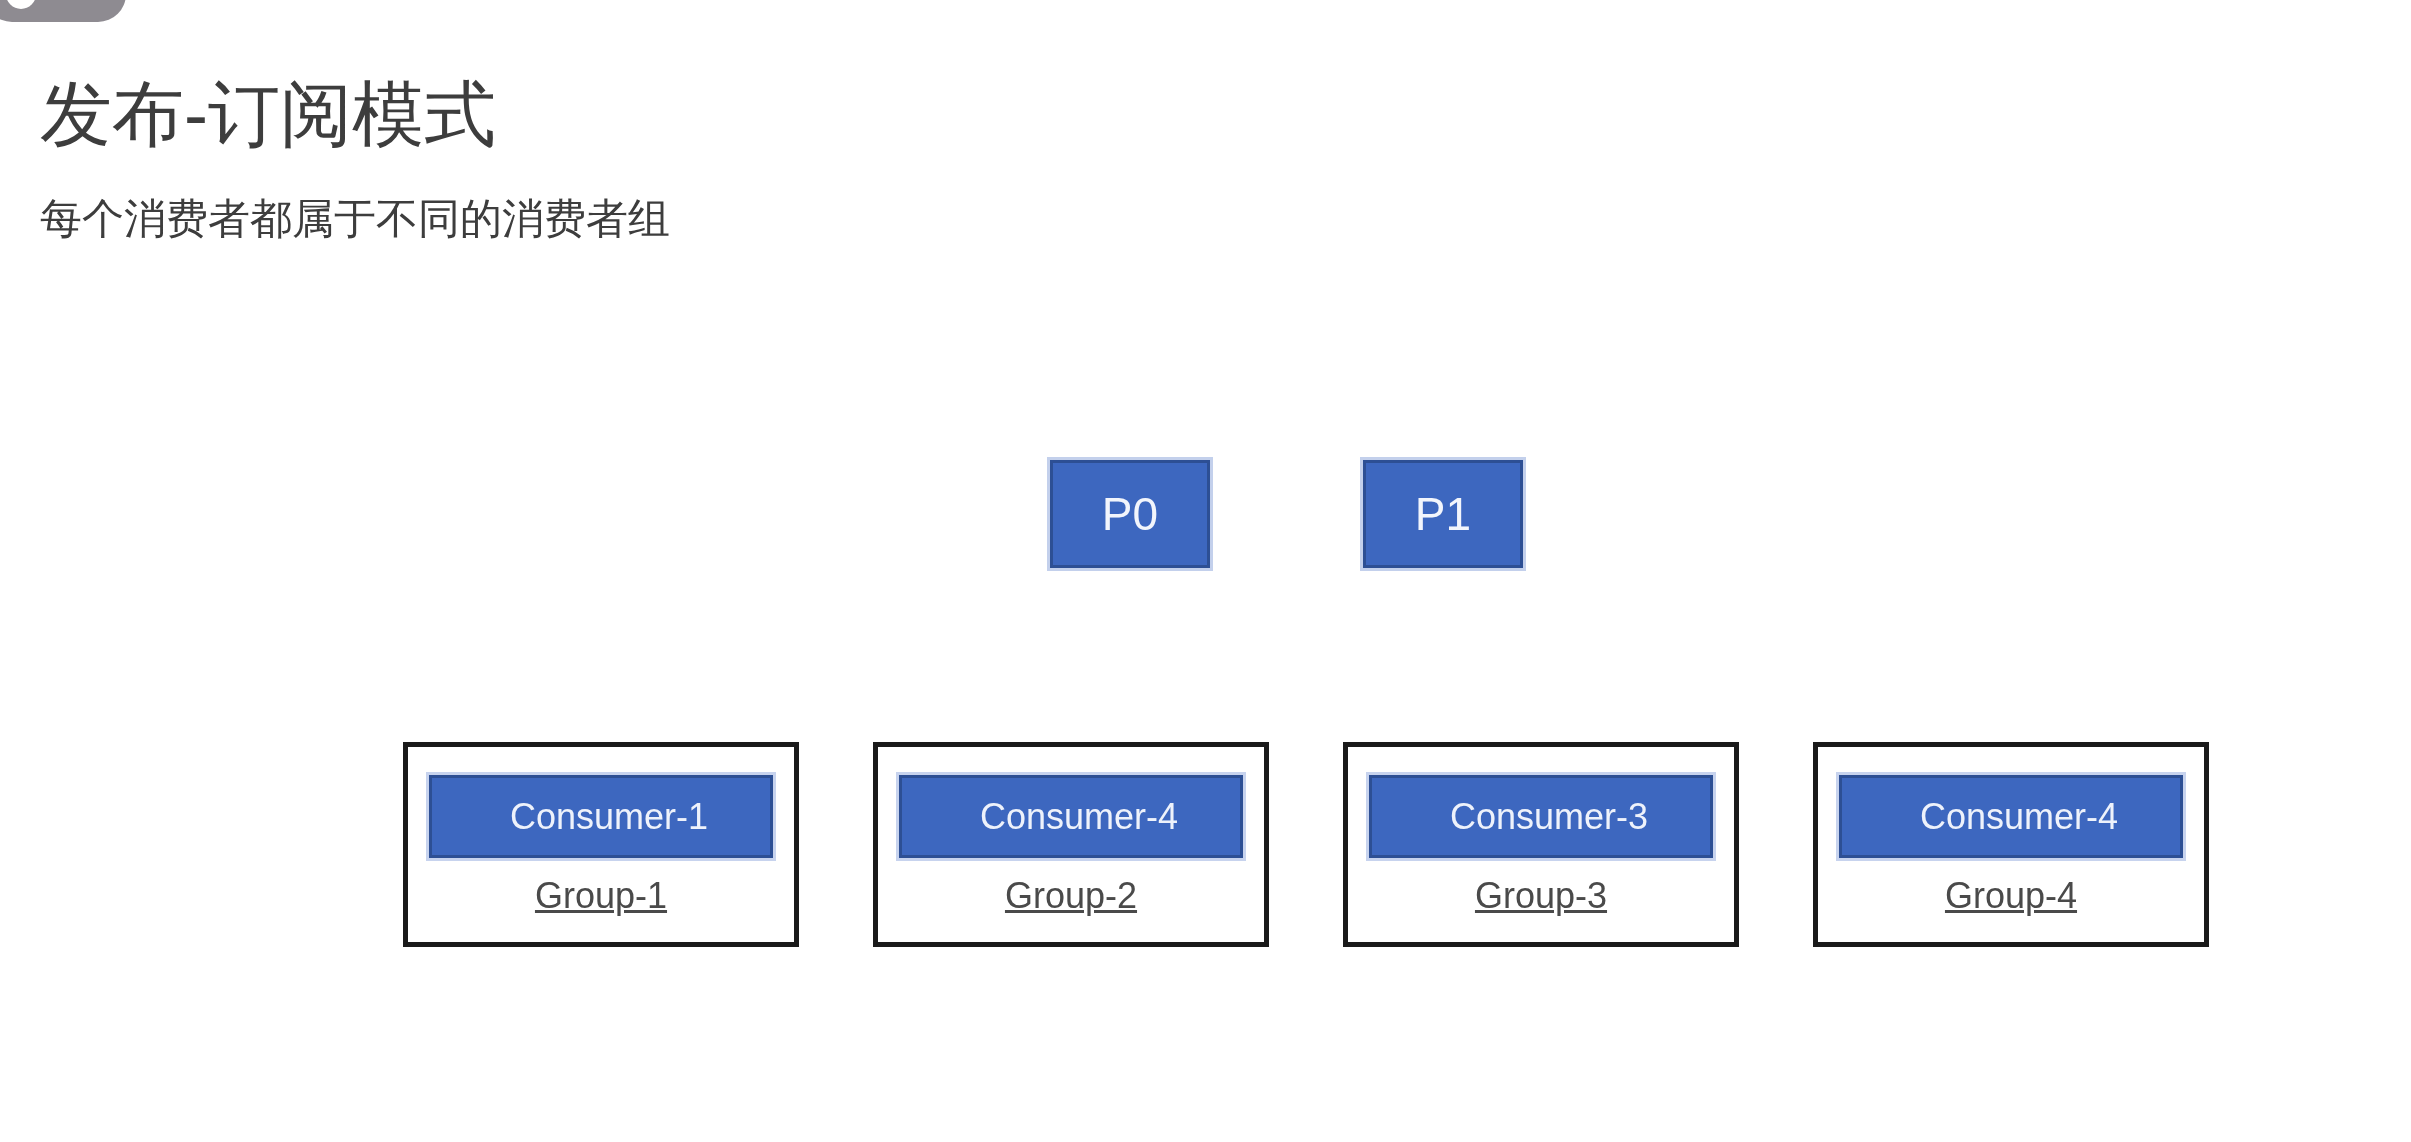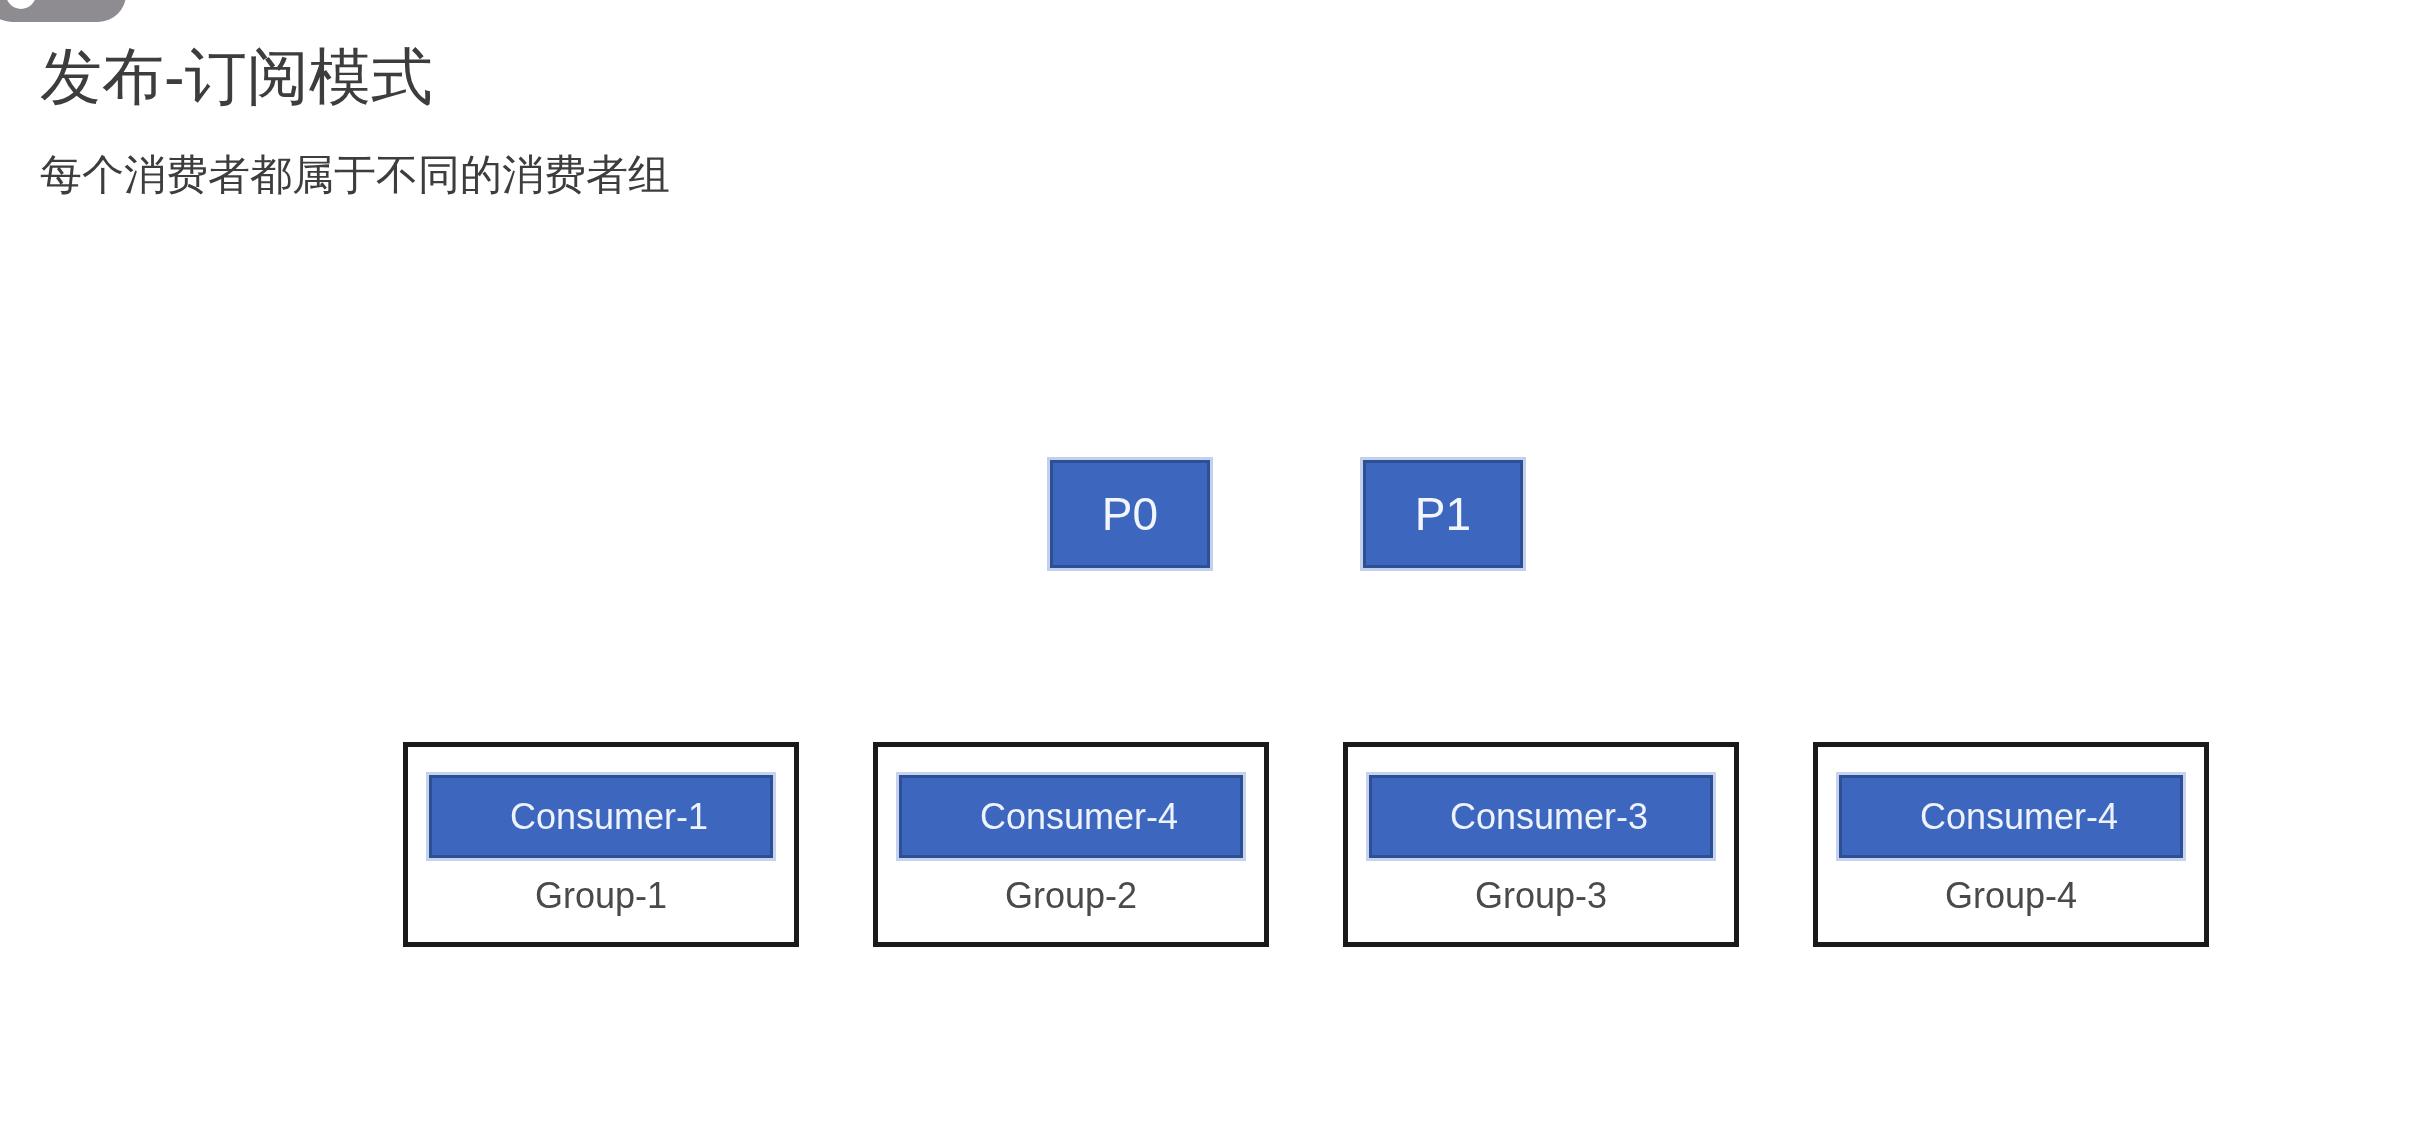--- a/index.html
+++ b/index.html
@@ -67,24 +67,25 @@
 
   
   .heading-block {
     position: absolute;
     left: 40px;
     top: 44px;
     width: 2100px;
   }
   .title-line {
     color: #3d3d3d;
-    font-size: 62px;
+    font-size: 72px;
     line-height: 1.05;
     font-weight: 400;
     white-space: nowrap;
+    margin-top: 33px;
   }
   .subtitle-line {
     margin-top: 44px;
     color: #3d3d3d;
     font-size: 42px;
     line-height: 1.05;
     font-weight: 400;
     white-space: nowrap;
   }
 
@@ -152,20 +153,21 @@
     white-space: nowrap;
     margin-left: 16px;
   }
   .group-label {
     margin-top: 20px;
     color: #4a4a4a;
     font-size: 36px;
     line-height: 1;
     font-weight: 400;
     white-space: nowrap;
+    text-decoration: underline;
   }
 </style>
 </head>
 <body>
 
 <div class="slide">
 
   <div class="overlay-pill">
     <div class="overlay-avatar"></div>
     <span class="overlay-pill-label">· · ·</span>

